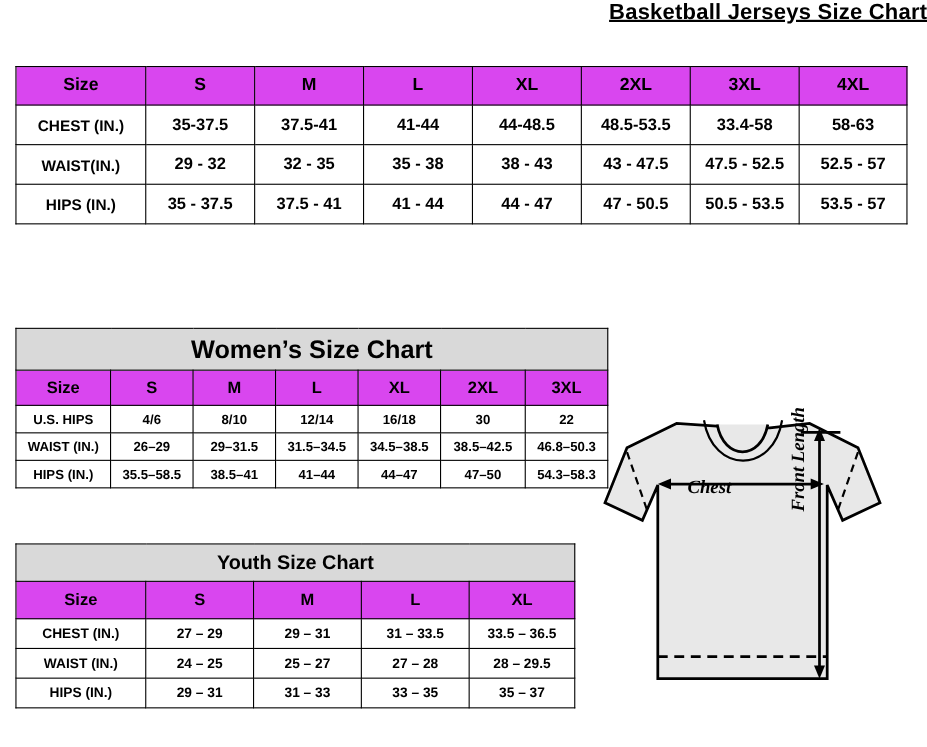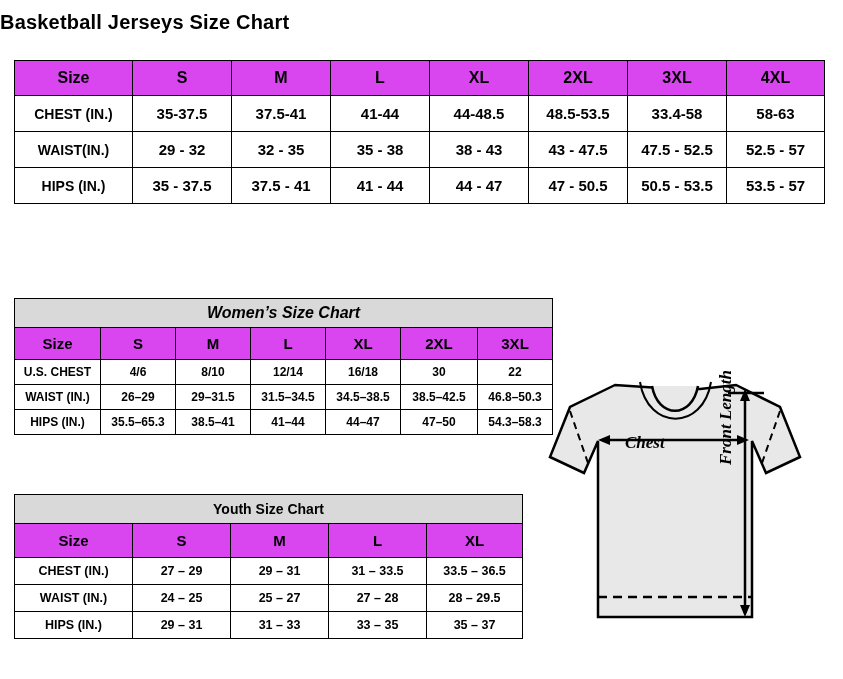--- a/index.html
+++ b/index.html
@@ -9,25 +9,26 @@
   body {
     width: 843px;
     height: 679px;
     background: #ffffff;
     font-family: "Liberation Sans", sans-serif;
     color: #000000;
     position: relative;
     overflow: hidden;
   }
   .page-title {
-    text-align: left;
+    text-align: right;
     font-size: 20px;
     font-weight: bold;
-    padding-top: 11px;
+    padding-top: 0;
     letter-spacing: 0.2px;
+    text-decoration: underline;
   }
 
   table {
     border-collapse: collapse;
     table-layout: fixed;
   }
   table td, table th {
     border: 1px solid #000000;
     text-align: center;
     font-weight: bold;
@@ -63,22 +64,21 @@
   }
 
   
   #womens-table {
     position: absolute;
     left: 14px;
     top: 298px;
     width: 538px;
   }
   #womens-table .caption-cell {
-    font-size: 16px;
-    font-style: italic;
+    font-size: 23px;
   }
   #womens-table .hdr td {
     font-size: 15px;
     padding: 7px 2px;
   }
   #womens-table td {
     font-size: 12px;
     padding: 5px 2px;
   }
   #womens-table .rowlabel {
@@ -86,21 +86,21 @@
   }
 
   
   #youth-table {
     position: absolute;
     left: 14px;
     top: 494px;
     width: 508px;
   }
   #youth-table .caption-cell {
-    font-size: 14px;
+    font-size: 18px;
   }
   #youth-table .hdr td {
     font-size: 15px;
     padding: 8px 2px;
   }
   #youth-table td {
     font-size: 12.5px;
     padding: 6px 2px;
   }
   #youth-table .rowlabel {
@@ -212,40 +212,40 @@
     <tr class="hdr">
       <td>Size</td>
       <td>S</td>
       <td>M</td>
       <td>L</td>
       <td>XL</td>
       <td>2XL</td>
       <td>3XL</td>
     </tr>
     <tr>
-      <td class="rowlabel">U.S. CHEST</td>
+      <td class="rowlabel">U.S. HIPS</td>
       <td>4/6</td>
       <td>8/10</td>
       <td>12/14</td>
       <td>16/18</td>
       <td>30</td>
       <td>22</td>
     </tr>
     <tr>
       <td class="rowlabel">WAIST  (IN.)</td>
       <td>26–29</td>
       <td>29–31.5</td>
       <td>31.5–34.5</td>
       <td>34.5–38.5</td>
       <td>38.5–42.5</td>
       <td>46.8–50.3</td>
     </tr>
     <tr>
       <td class="rowlabel">HIPS  (IN.)</td>
-      <td>35.5–65.3</td>
+      <td>35.5–58.5</td>
       <td>38.5–41</td>
       <td>41–44</td>
       <td>44–47</td>
       <td>47–50</td>
       <td>54.3–58.3</td>
     </tr>
   </tbody>
 </table>
 
 <table id="youth-table">

